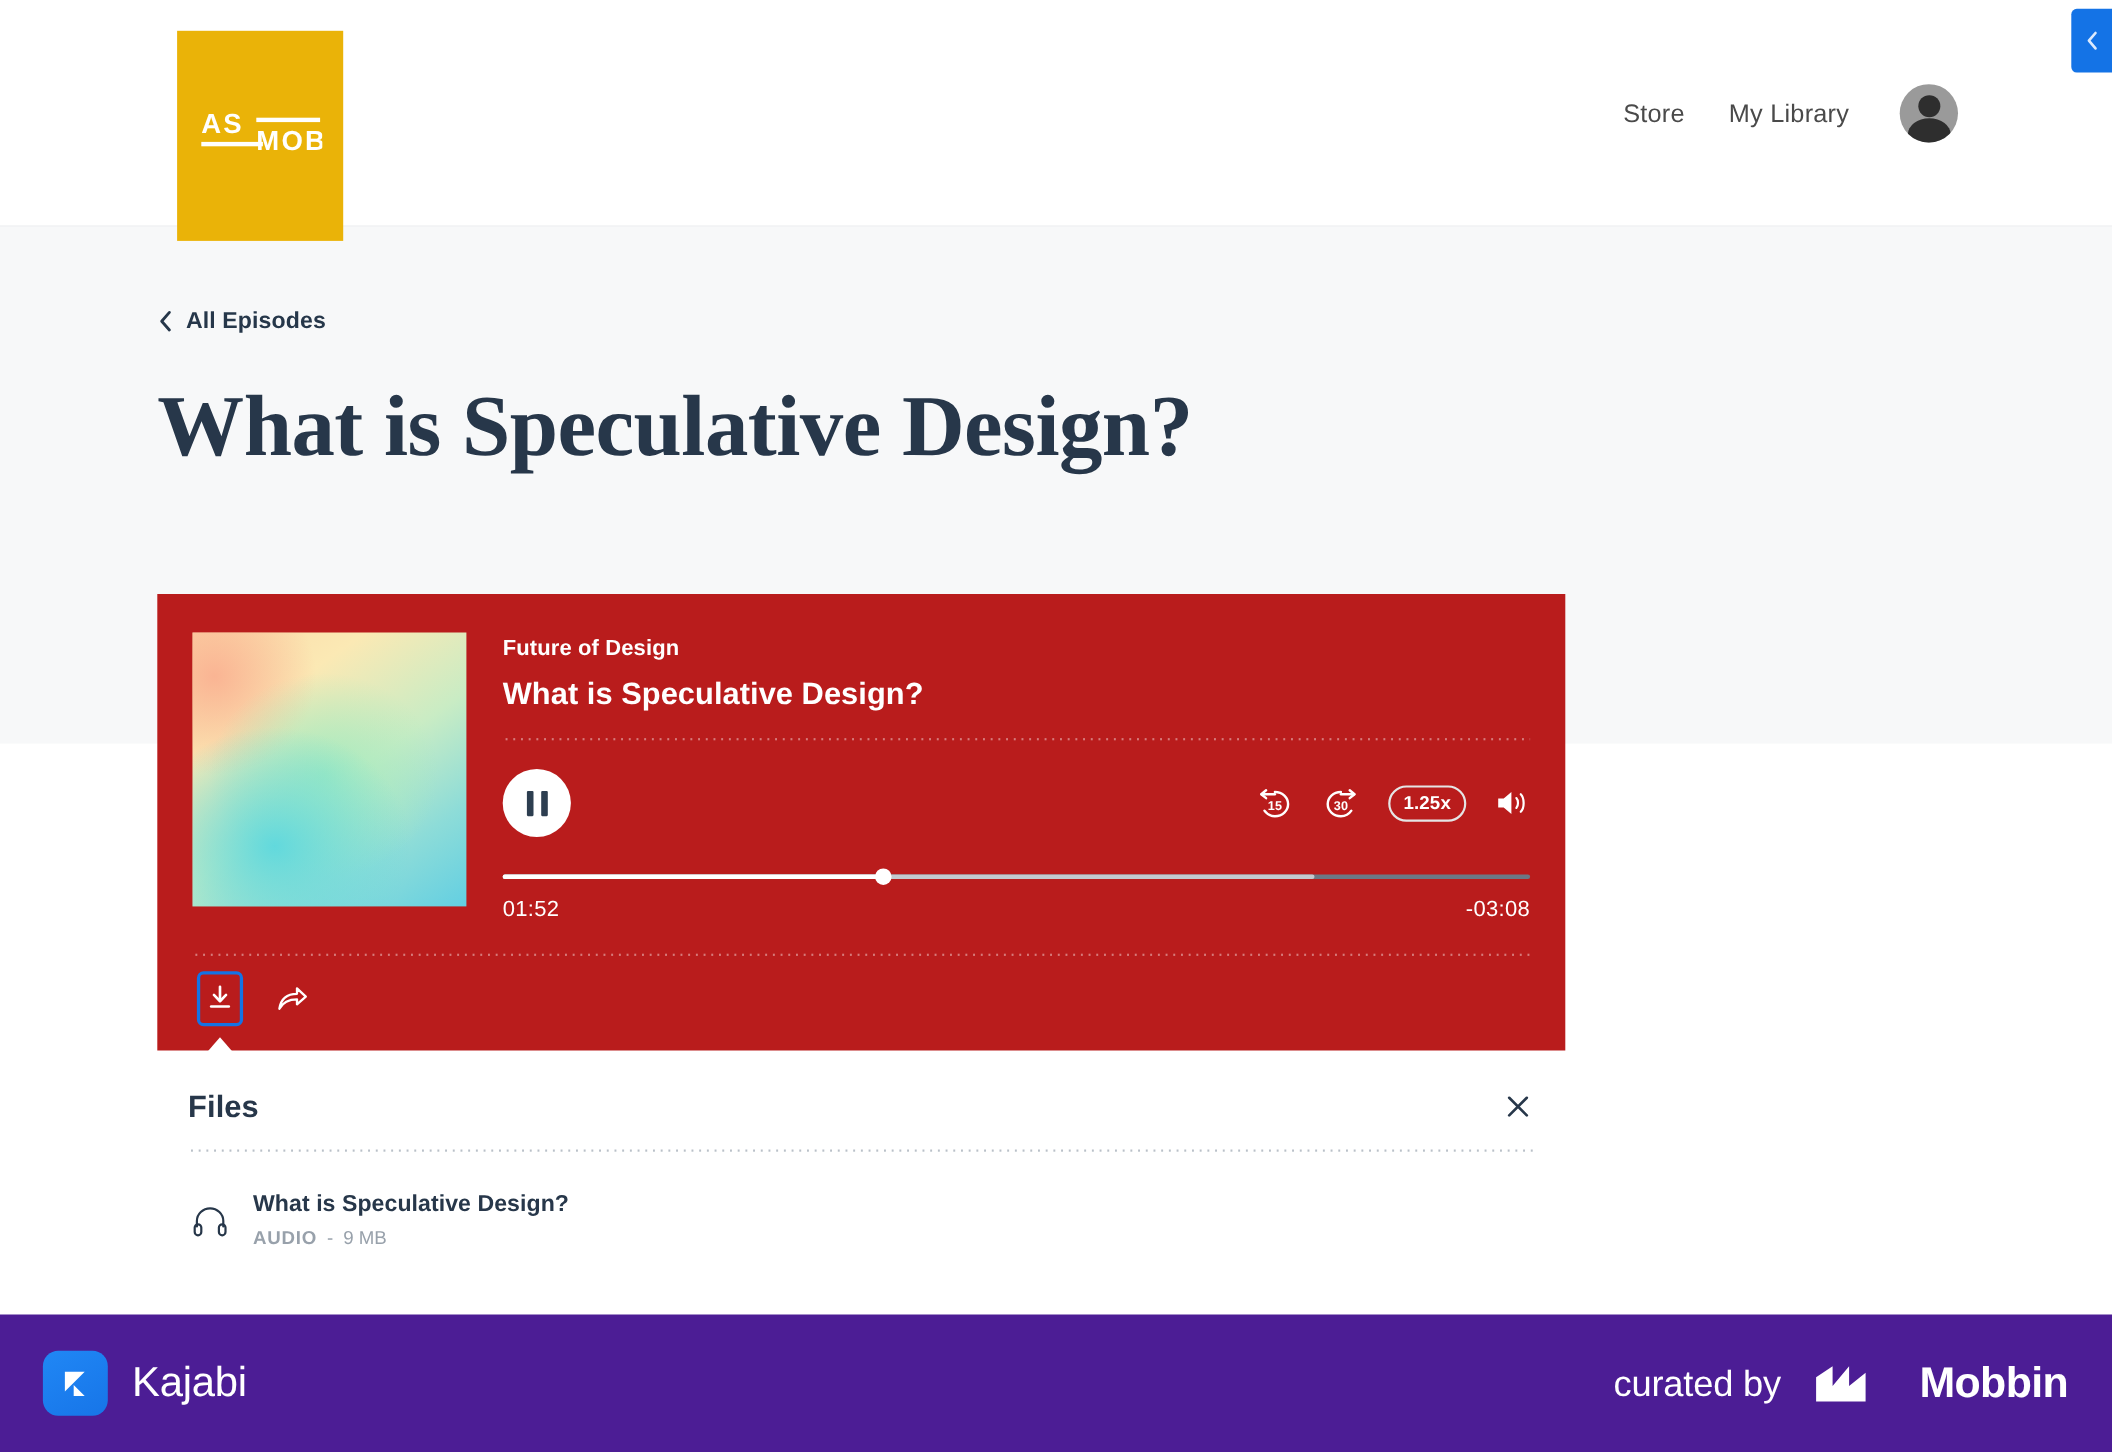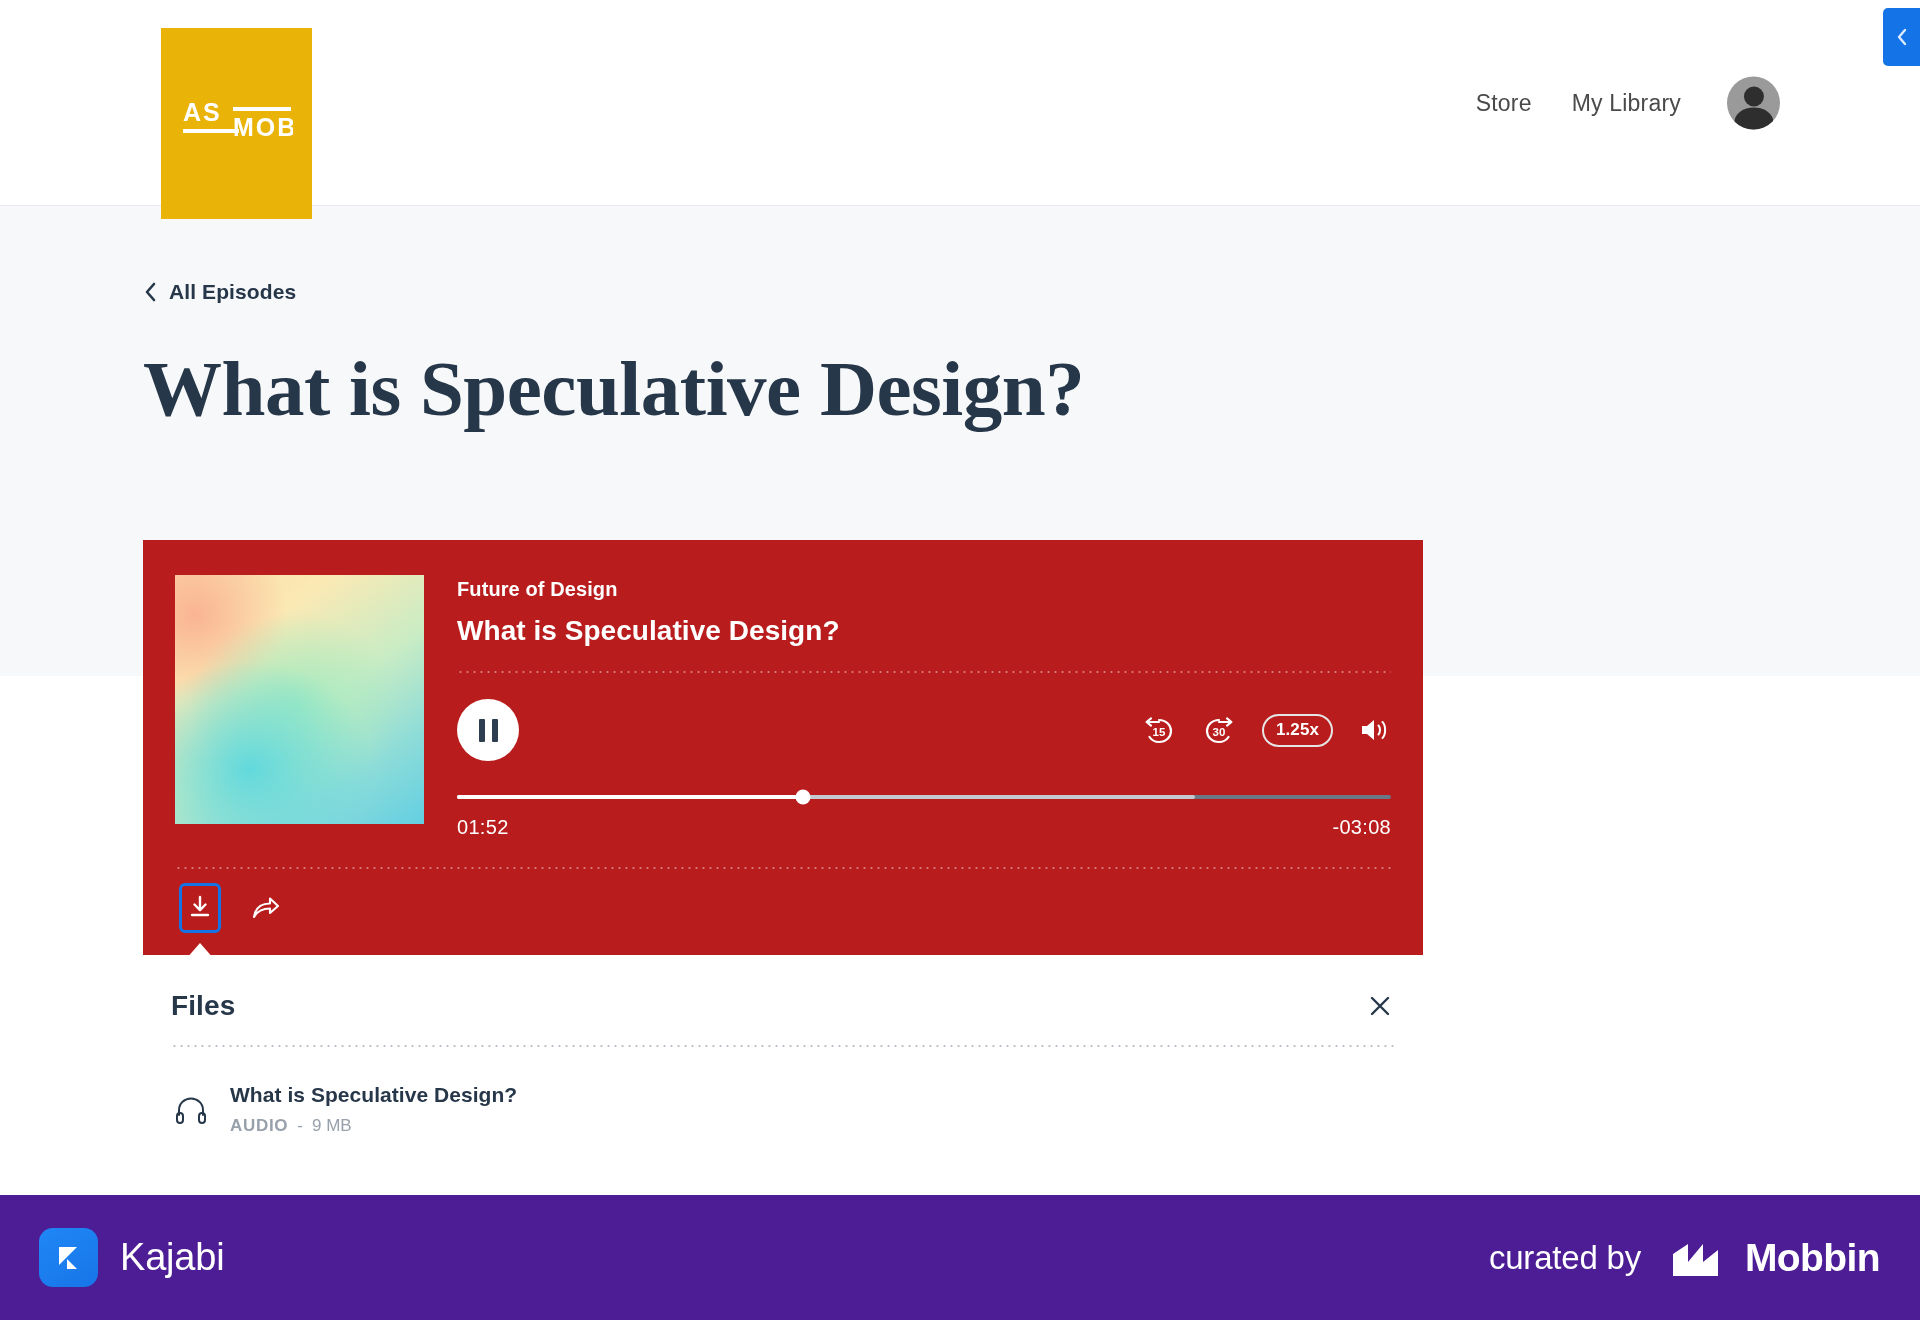--- a/index.html
+++ b/index.html
@@ -486,21 +486,22 @@
     align-items: center;
     gap: 30px;
   }
   .curated-text {
     font-size: 33px;
     color: #ffffff;
     letter-spacing: -0.2px;
   }
   .mobbin {
     display: flex;
-    align-items: flex-end;
+    align-items: center;
+    gap: 22px;
   }
   .mobbin-name {
     font-size: 39px;
     font-weight: 700;
     color: #ffffff;
     letter-spacing: -0.6px;
   }
 </style>
 </head>
 <body>

